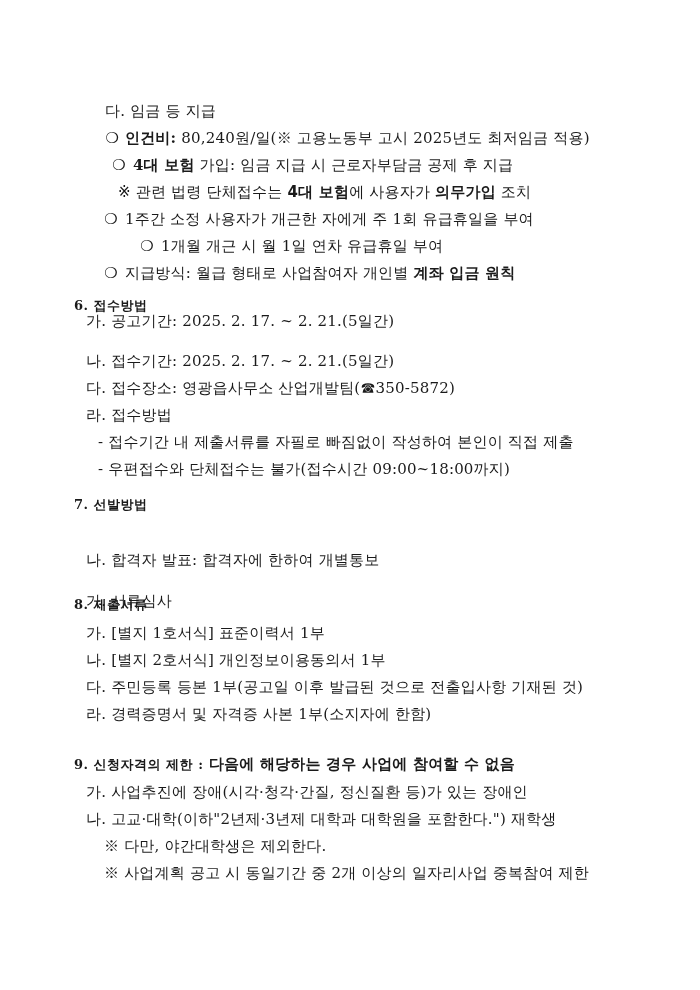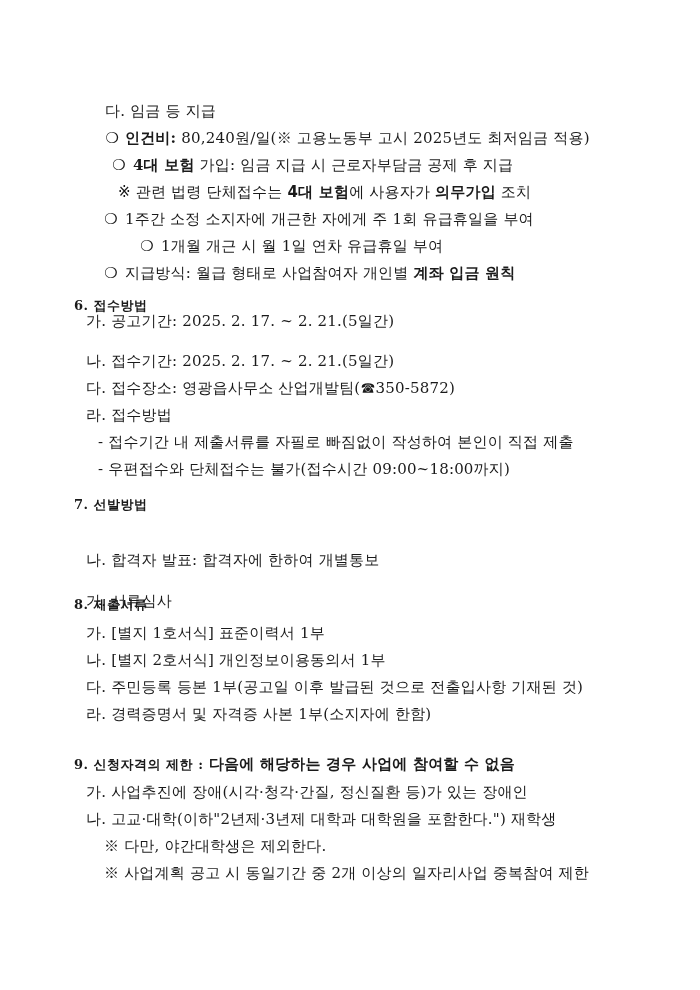--- a/index.html
+++ b/index.html
@@ -27,21 +27,21 @@
     <span class="circ sans">❍</span>
     <span class="b">4대 보험</span><span> 가입: 임금 지급 시 근로자부담금 공제 후 지급</span>
   </div>
 
   <div class="line sans" style="left:118px;top:182px;">
     <span>※ 관련 법령 단체접수는 </span><span class="b">4대 보험</span><span>에 사용자가 </span><span class="b">의무가입</span><span> 조치</span>
   </div>
 
   <div class="line" style="left:104px;top:209px;">
     <span class="circ sans">❍</span>
-    <span>1주간 소정 소지자에 개근한 자에게 주 1회 유급휴일을 부여</span>
+    <span>1주간 소정 사용자가 개근한 자에게 주 1회 유급휴일을 부여</span>
   </div>
 
   <div class="line" style="left:104px;top:236px;margin-left:36px;">
     <span class="circ sans">❍</span>
     <span>1개월 개근 시 월 1일 연차 유급휴일 부여</span>
   </div>
 
   <div class="line" style="left:104px;top:263px;">
     <span class="circ sans">❍</span>
     <span>지급방식: 월급 형태로 사업참여자 개인별 </span><span class="b">계좌 입금 원칙</span>

